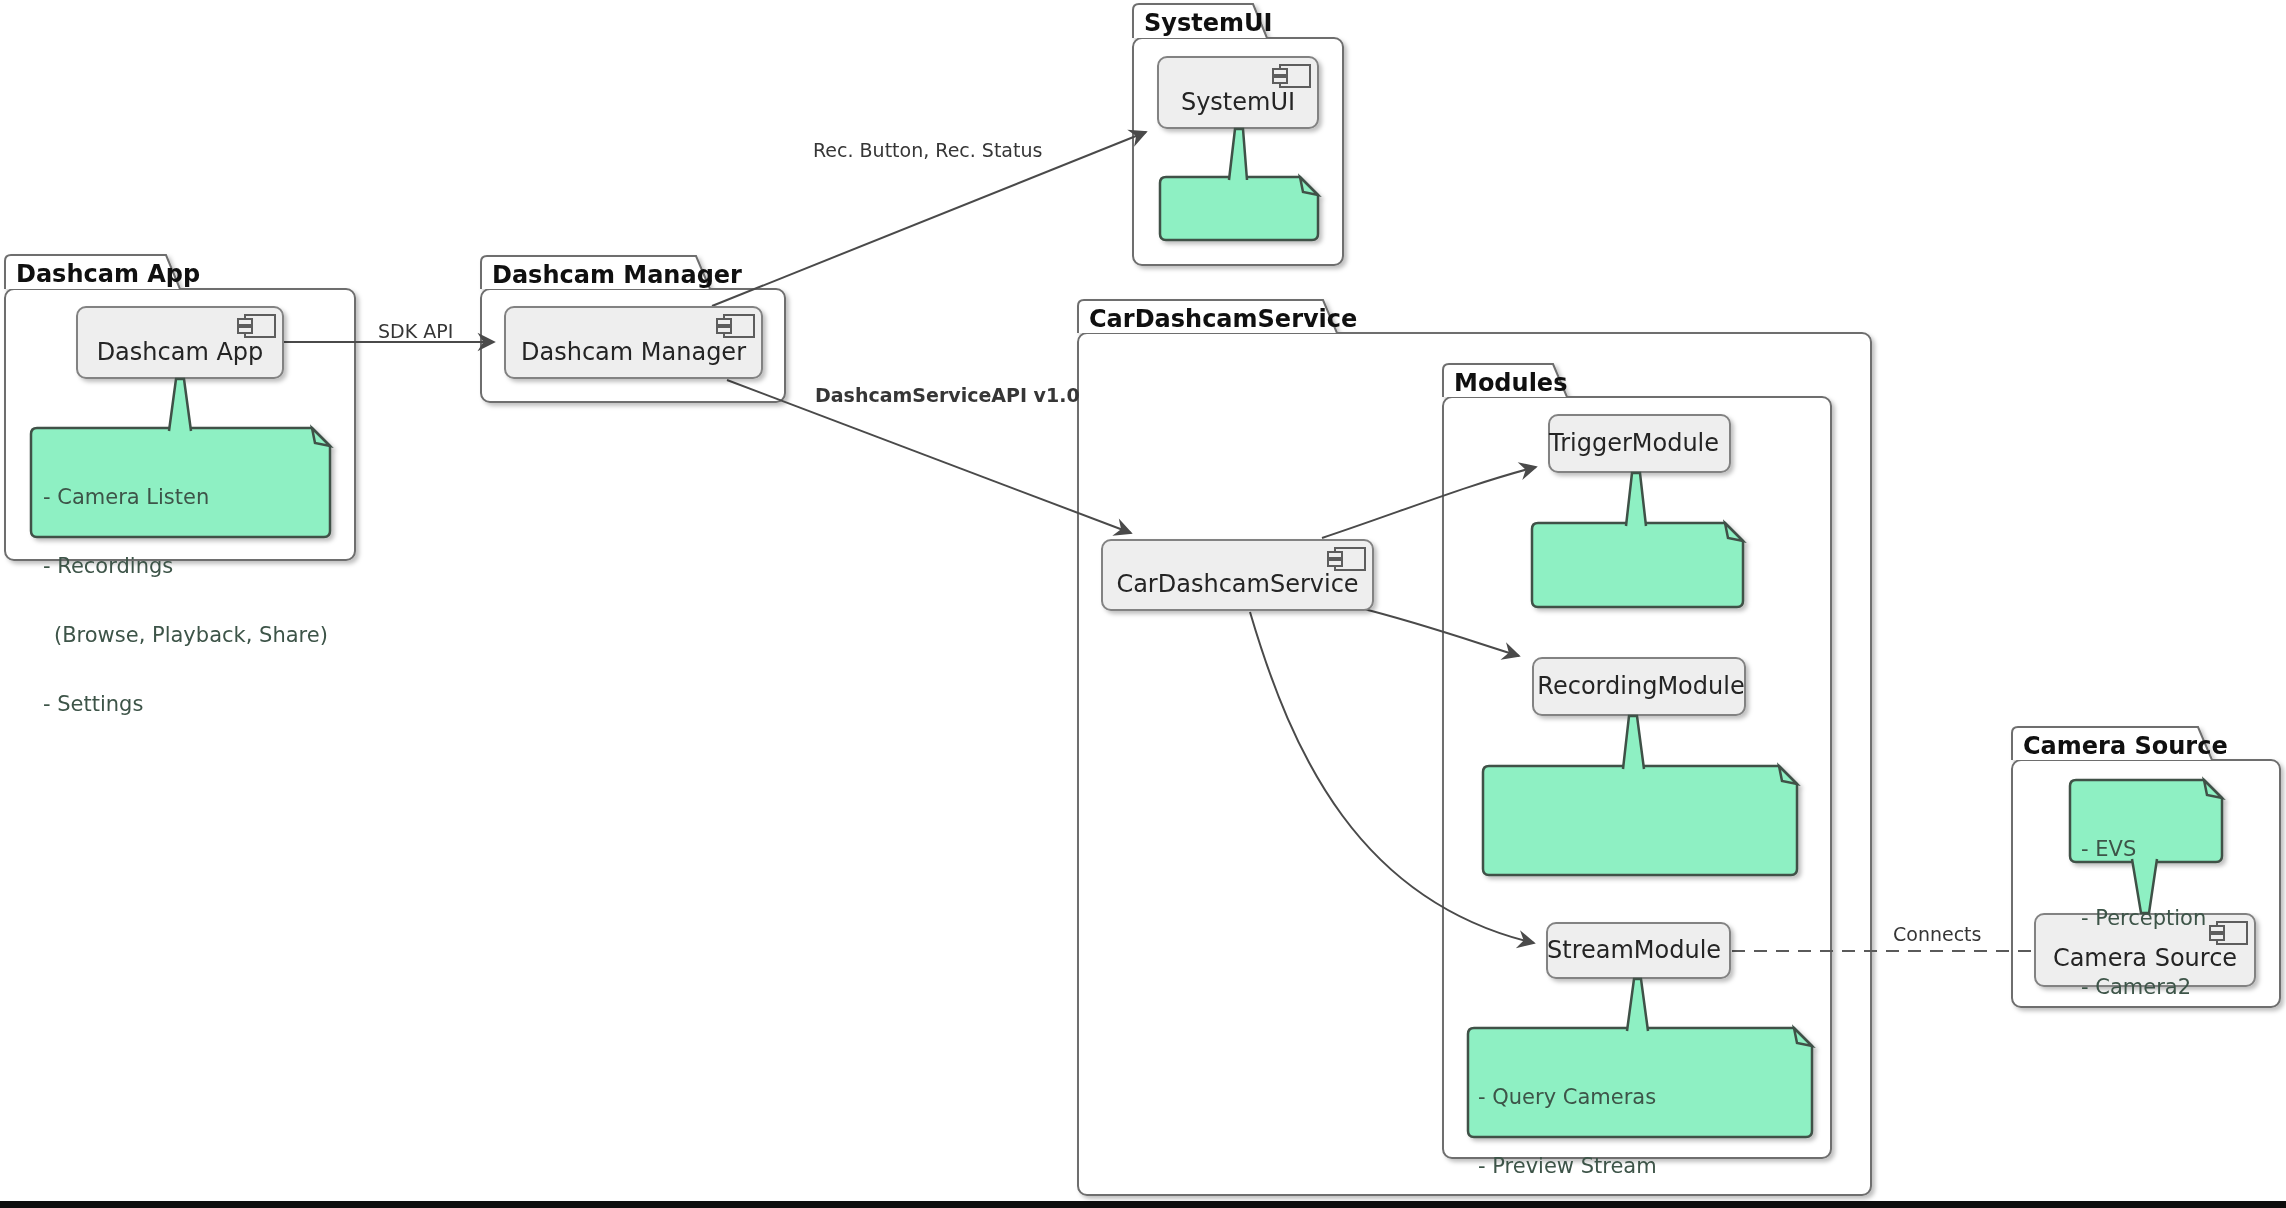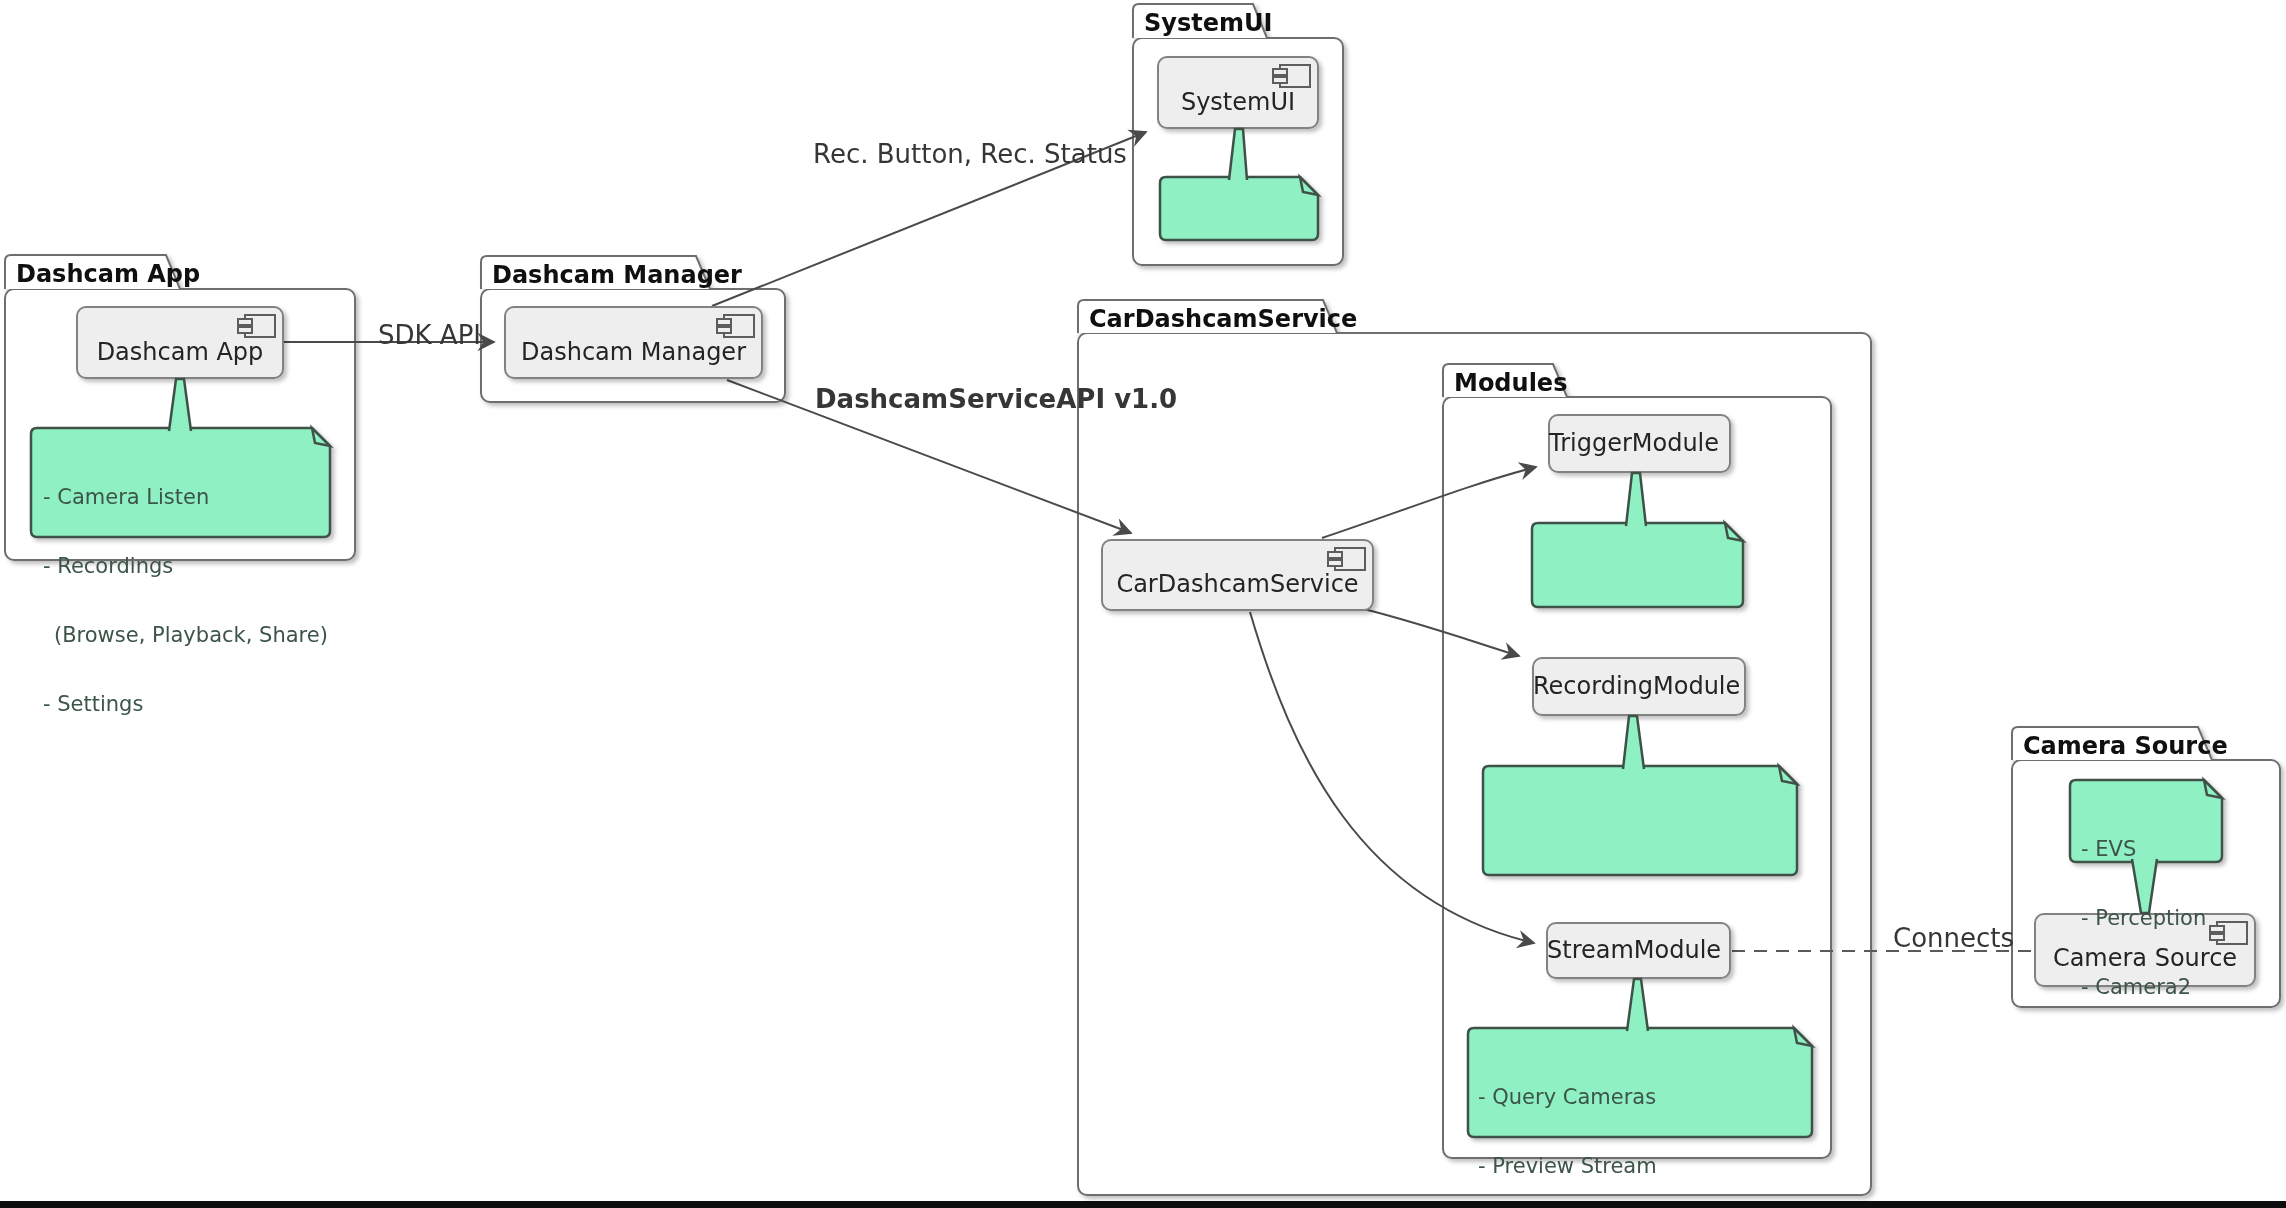--- a/index.html
+++ b/index.html
@@ -6,21 +6,21 @@
   .stage {
     position:relative; width:2286px; height:1208px;
     font-family:"DejaVu Sans", sans-serif; overflow:hidden; background:#ffffff;
   }
   .stage svg.layer { position:absolute; left:0; top:0; width:2286px; height:1208px; }
   .txt { position:absolute; white-space:pre; color:#2b2b2b; }
   .pkg-title { font-size:24px; font-weight:bold; color:#101010; }
   .comp-label { font-size:24px; color:#242424; text-align:center; }
   .note-text { font-size:21px; line-height:23px; color:#3d5448; }
   .note-text .indent { padding-left:11px; }
-  .edge-label { font-size:26px; color:#363636; }
+  .edge-label { font-size:19px; color:#363636; }
   .bottom-bar { position:absolute; left:0; top:1201px; width:2286px; height:7px; background:#0d0d0d; }
 </style>
 </head>
 <body>
 
 <div class="stage">
 
   <svg class="layer" viewBox="0 0 2286 1208">
     <defs>
       <marker id="arrowhead" viewBox="0 0 12 12" markerWidth="11" markerHeight="11" refX="10" refY="6" orient="auto">
@@ -149,21 +149,21 @@
   <div class="txt pkg-title" style="left:1144px; top:9px;">SystemUI</div>
   <div class="txt pkg-title" style="left:1089px; top:305px;">CarDashcamService</div>
   <div class="txt pkg-title" style="left:1454px; top:369px;">Modules</div>
   <div class="txt pkg-title" style="left:2023px; top:732px;">Camera Source</div>
 
   <div class="txt comp-label" style="left:77px;   width:206px; top:338px;">Dashcam App</div>
   <div class="txt comp-label" style="left:505px;  width:257px; top:338px;">Dashcam Manager</div>
   <div class="txt comp-label" style="left:1158px; width:160px; top:88px;">SystemUI</div>
   <div class="txt comp-label" style="left:1102px; width:271px; top:570px;">CarDashcamService</div>
   <div class="txt comp-label" style="left:1549px; width:144px; top:429px;">TriggerModule</div>
-  <div class="txt comp-label" style="left:1533px; width:168px; top:672px;">RecordingModule</div>
+  <div class="txt comp-label" style="left:1533px; width:216px; top:672px;">RecordingModule</div>
   <div class="txt comp-label" style="left:1547px; width:173px; top:936px;">StreamModule</div>
   <div class="txt comp-label" style="left:2035px; width:220px; top:944px;">Camera Source</div>
 
   <div class="txt note-text" style="left:43px; top:440px;">
     <div>- Camera Listen</div>
     <div>- Recordings</div>
     <div class="indent">(Browse, Playback, Share)</div>
     <div>- Settings</div>
   </div>
   <div class="txt note-text" style="left:1478px; top:1040px;">

